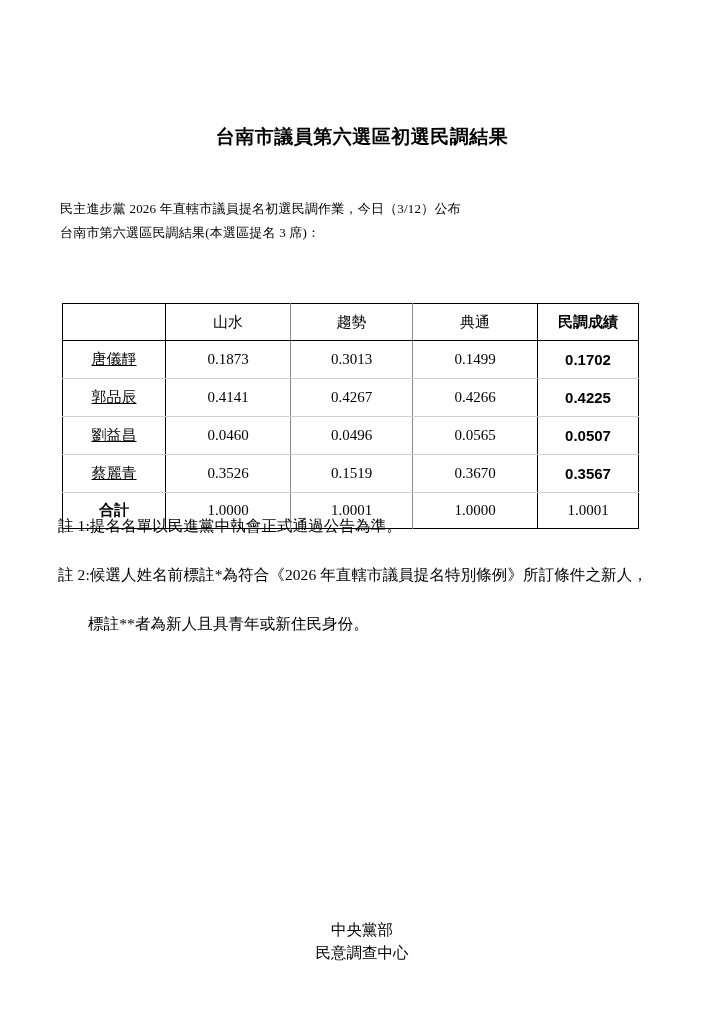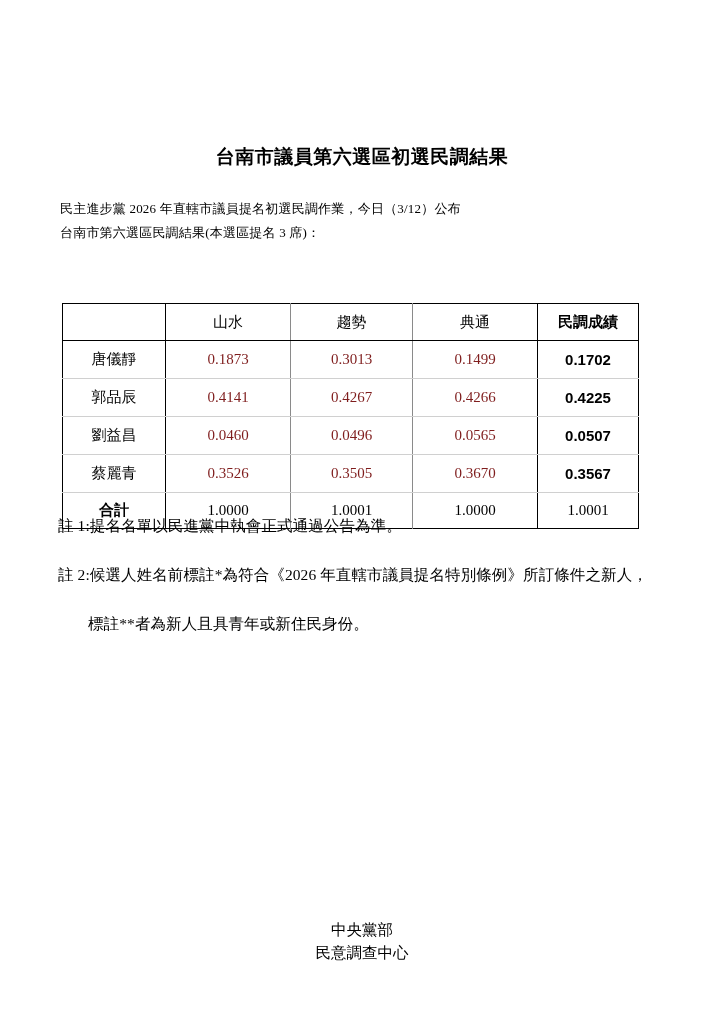--- a/index.html
+++ b/index.html
@@ -19,21 +19,21 @@
 
   .page {
     position: absolute;
     inset: 0;
     padding: 0;
   }
 
   
   .doc-title {
     position: absolute;
-    top: 144px;
+    top: 124px;
     left: 0;
     width: 724px;
     text-align: center;
     font-size: 19px;
     font-weight: bold;
     letter-spacing: 0.5px;
     line-height: 1.4;
   }
 
   
@@ -90,27 +90,27 @@
   tr.head-row th { height: 36px; border-bottom: 1.4px solid #000; }
   tr.head-row th.result-head {
     font-family: "Liberation Sans", "DejaVu Sans", sans-serif;
     font-weight: bold;
     font-size: 15px;
   }
 
   
   tr.data-row td { height: 37px; }
   tr.data-row:last-of-type td { border-bottom: 1.4px solid #000; }
-  tr.data-row td.name-cell { font-size: 15px; }
+  tr.data-row td.name-cell { font-size: 15px; text-decoration: underline; }
   tr.data-row td.result-cell {
     font-family: "Liberation Sans", "DejaVu Sans", sans-serif;
     font-weight: bold;
     font-size: 15px;
   }
-  tr.data-row td.num-cell { font-size: 15px; color: #7f1d1d; }
+  tr.data-row td.num-cell { font-size: 15px; color: #000000; }
 
   
   tr.total-row td { height: 35px; border-bottom: none; }
   tr.total-row td.name-cell {
     font-family: "Liberation Sans", "DejaVu Sans", sans-serif;
     font-weight: bold;
     font-size: 15px;
   }
   tr.total-row td.result-cell { font-size: 15px; }
 
@@ -186,21 +186,21 @@
         <tr class="data-row">
           <td class="name-cell col-div-strong">劉益昌</td>
           <td class="num-cell">0.0460</td>
           <td class="num-cell">0.0496</td>
           <td class="num-cell col-div-strong">0.0565</td>
           <td class="result-cell">0.0507</td>
         </tr>
         <tr class="data-row">
           <td class="name-cell col-div-strong">蔡麗青</td>
           <td class="num-cell">0.3526</td>
-          <td class="num-cell">0.3505</td>
+          <td class="num-cell">0.1519</td>
           <td class="num-cell col-div-strong">0.3670</td>
           <td class="result-cell">0.3567</td>
         </tr>
         <tr class="total-row">
           <td class="name-cell col-div-strong">合計</td>
           <td class="num-cell">1.0000</td>
           <td class="num-cell">1.0001</td>
           <td class="num-cell col-div-strong">1.0000</td>
           <td class="result-cell">1.0001</td>
         </tr>

